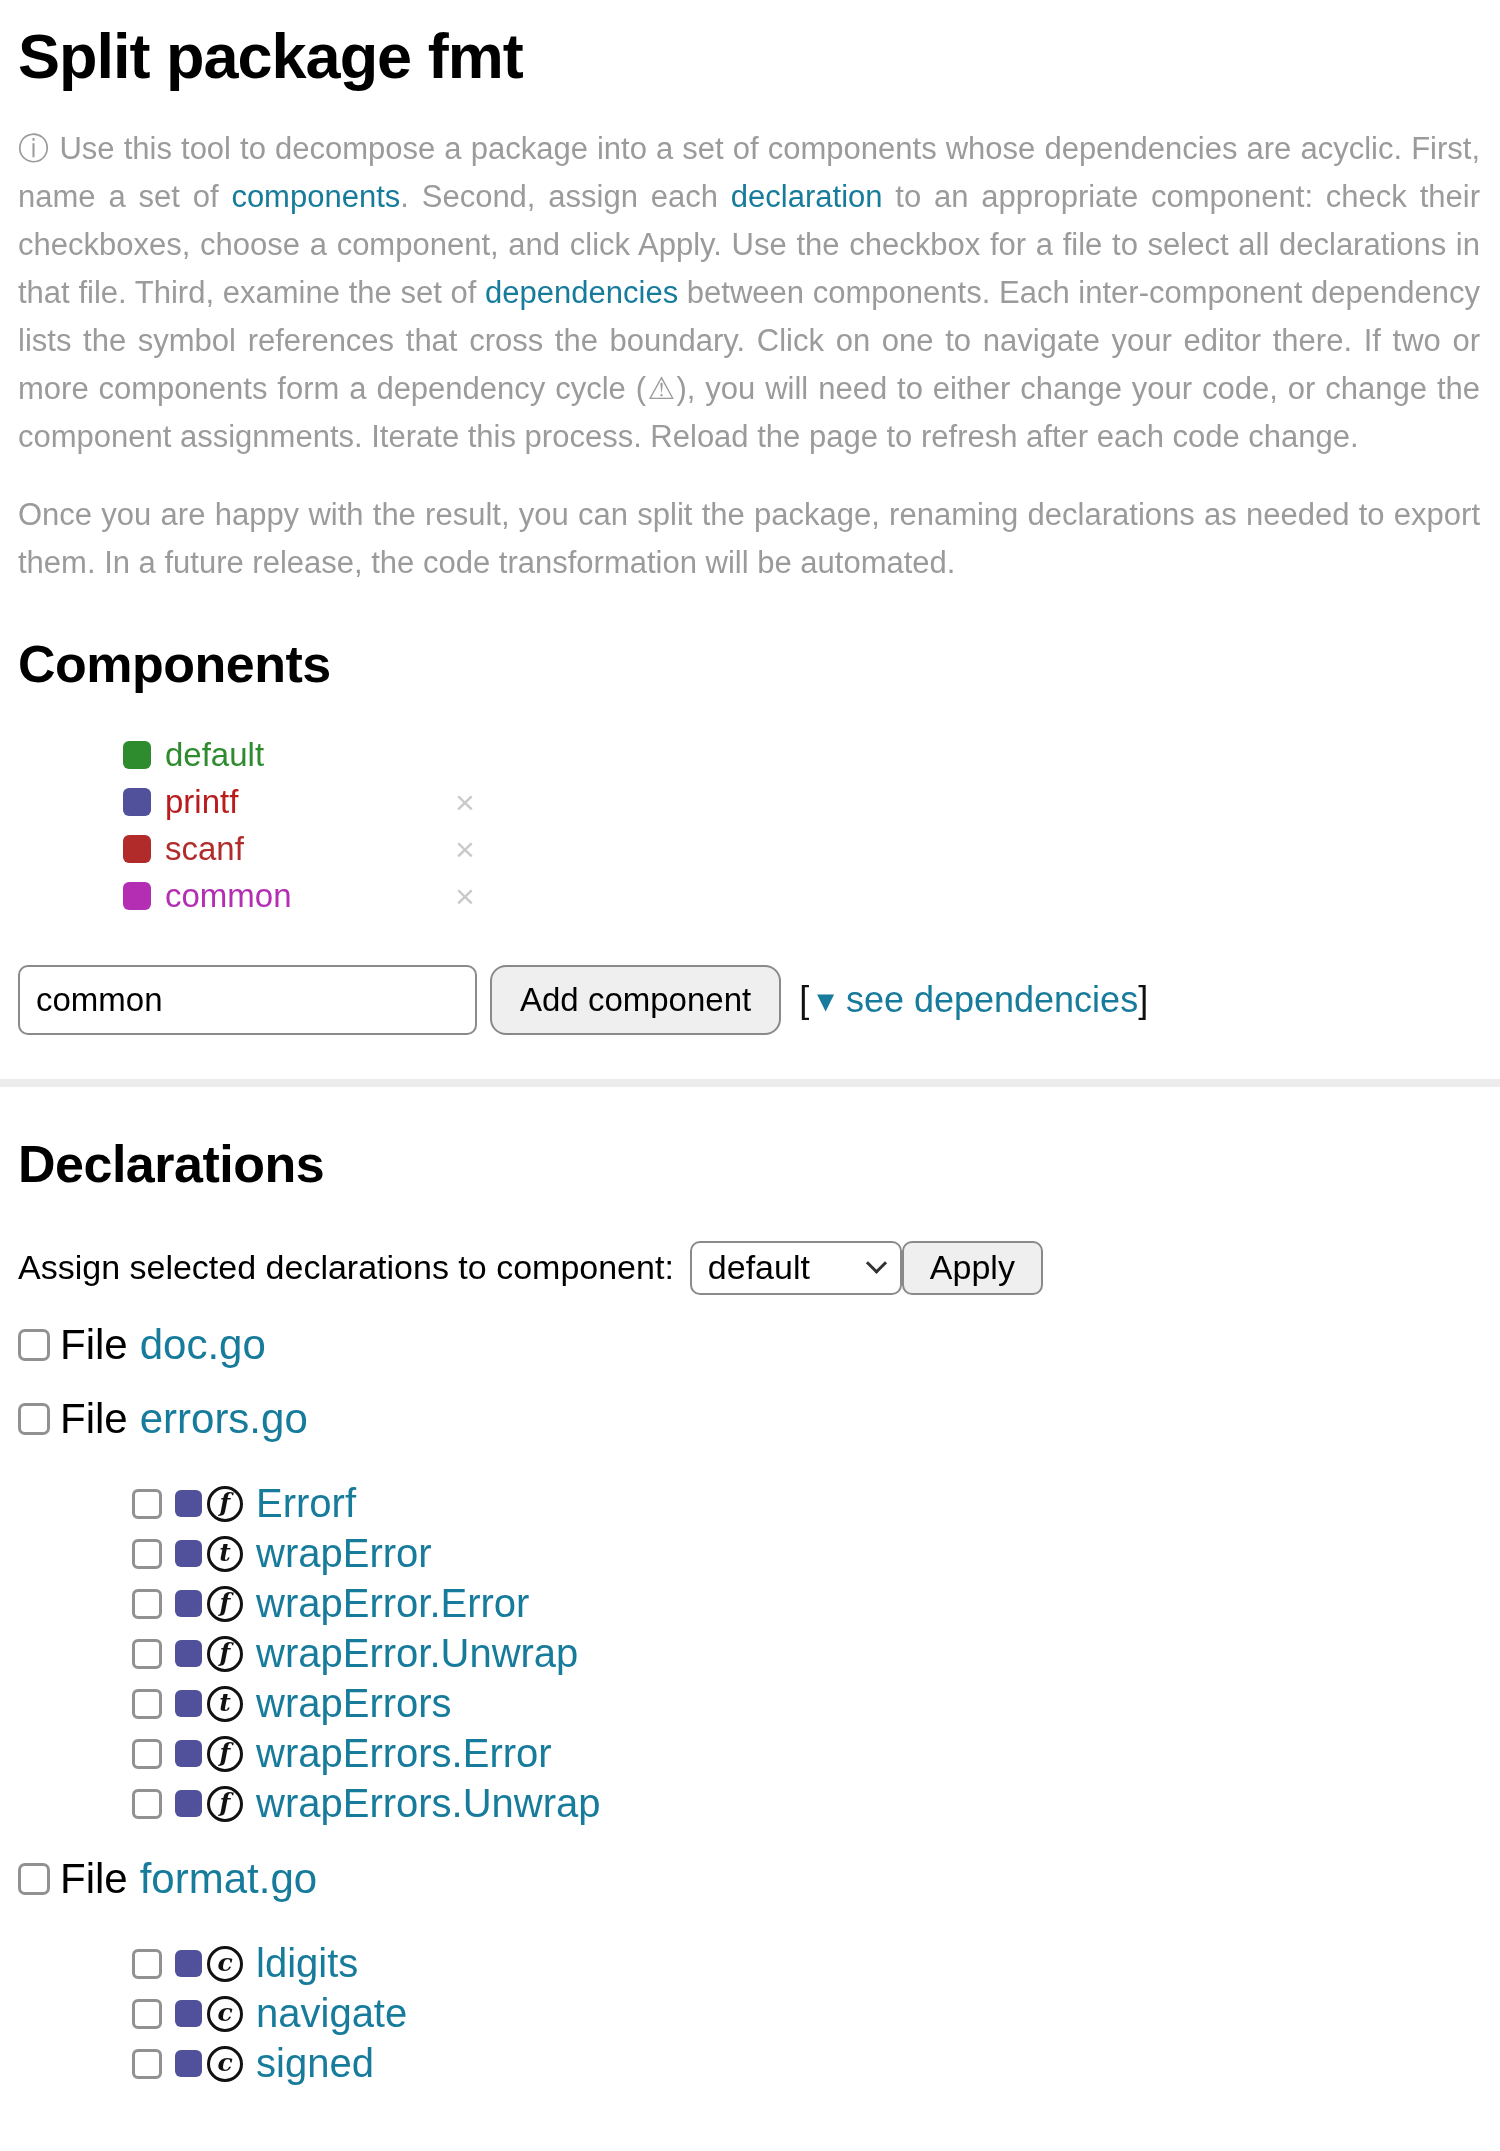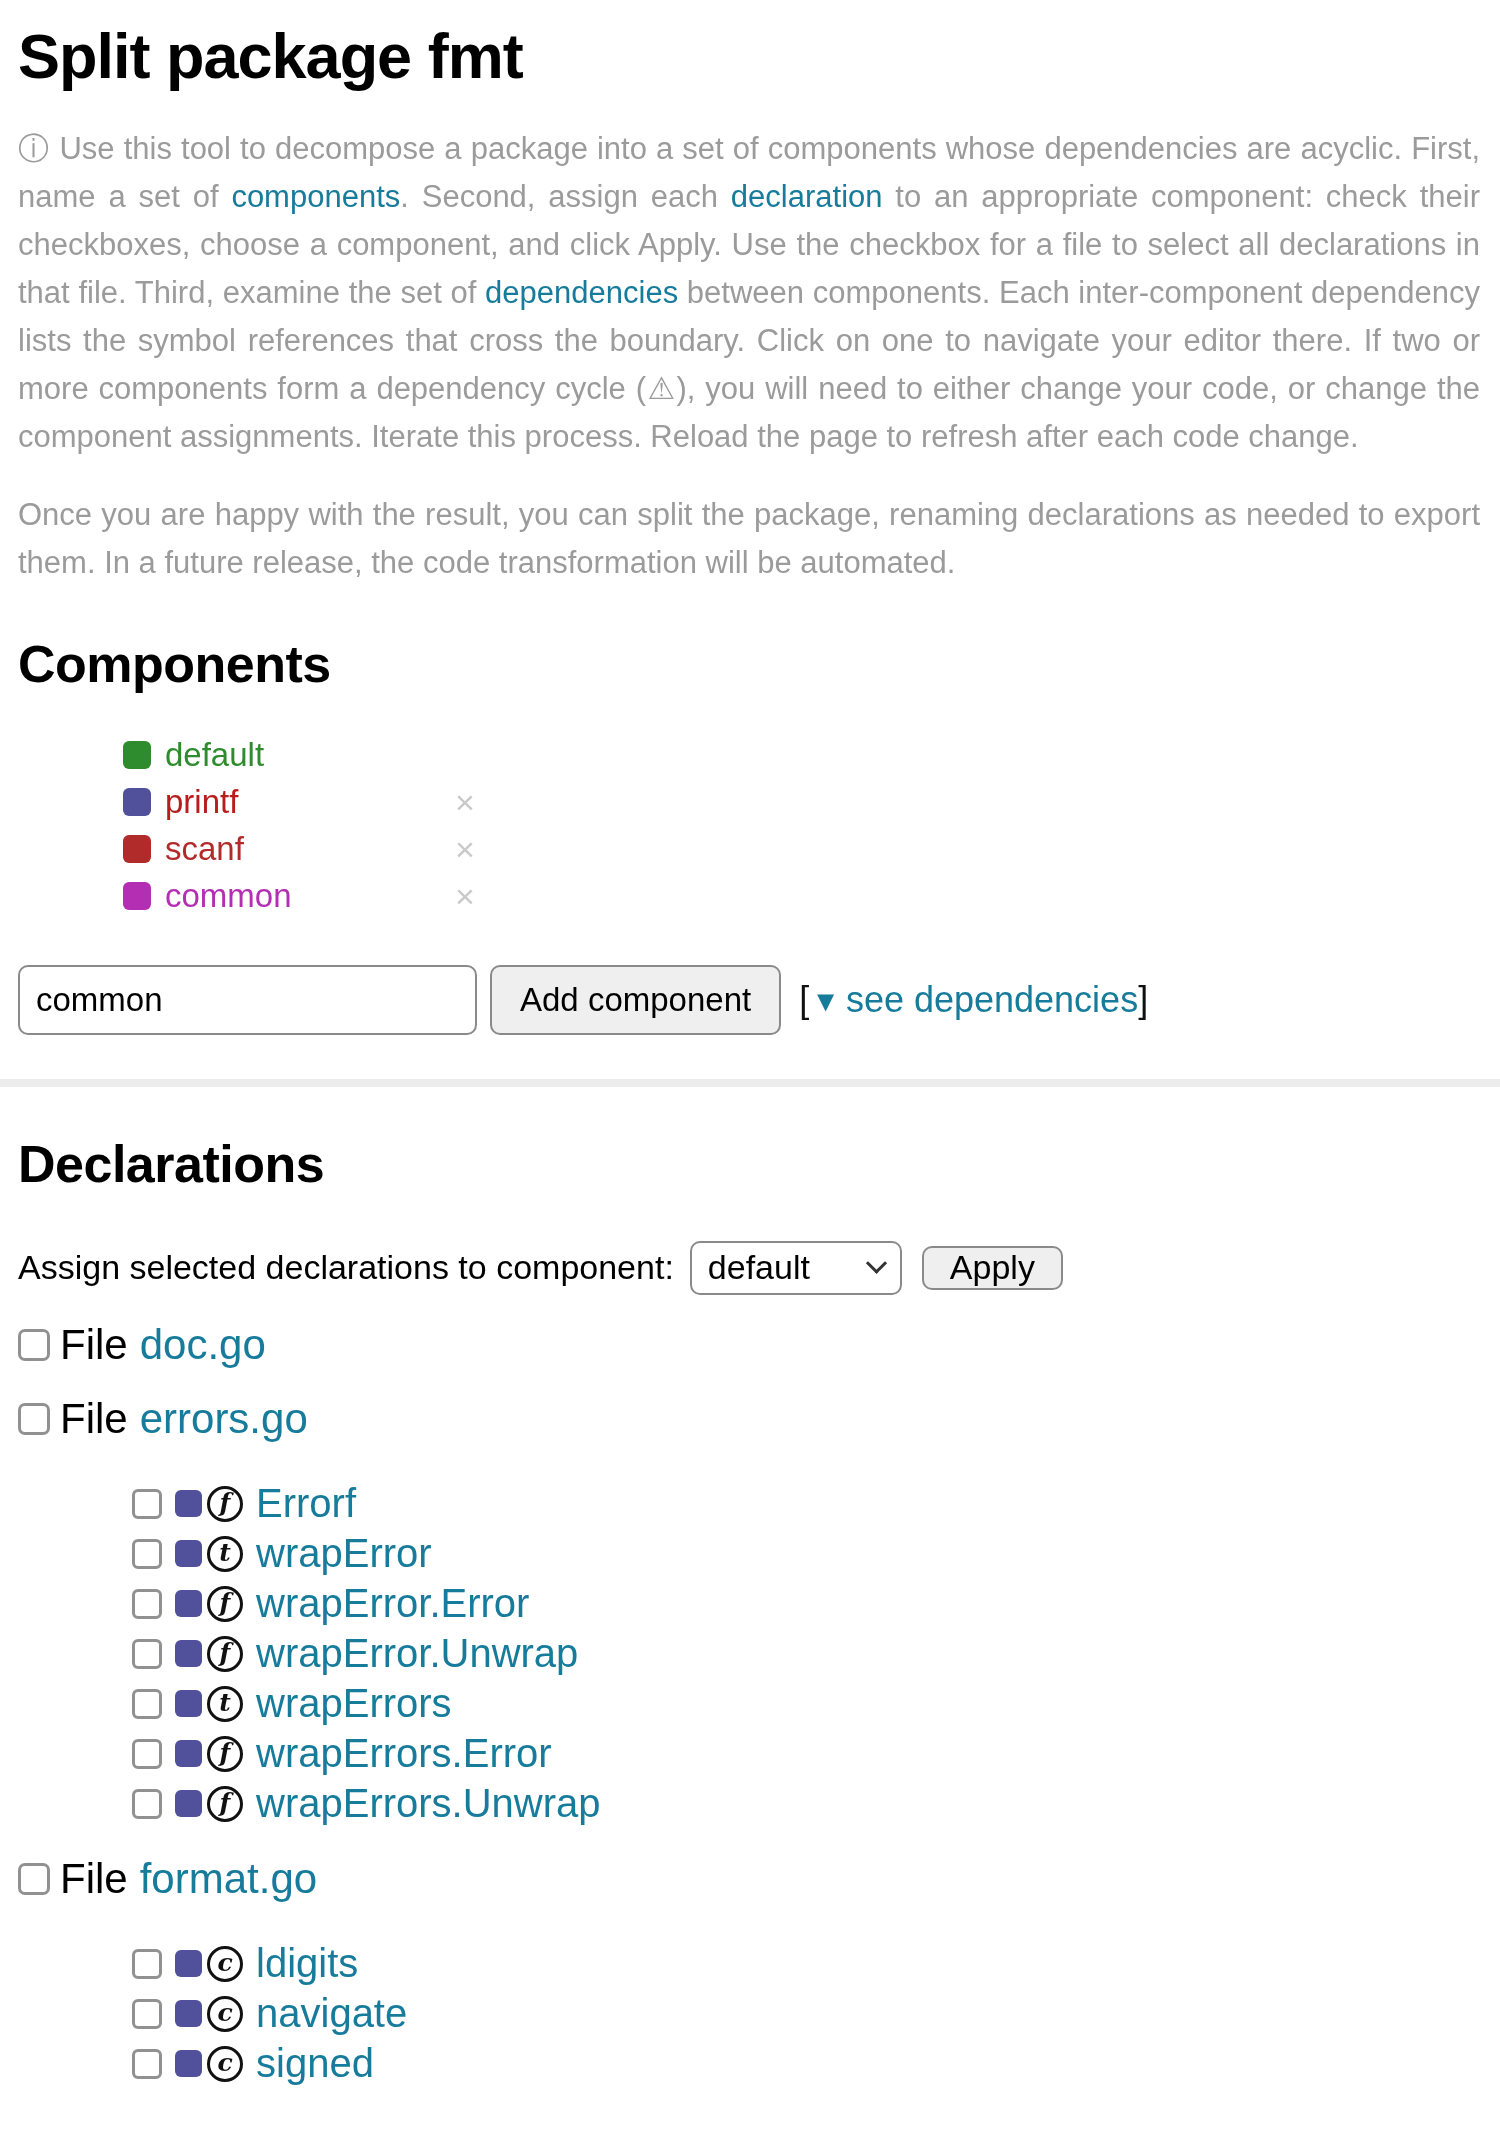--- a/index.html
+++ b/index.html
@@ -50,40 +50,40 @@
   .add-row{display:flex;align-items:stretch;margin-top:46px;height:70px;}
   .name-input{
     width:459px;height:70px;flex:none;
     font-family:inherit;font-size:33px;color:#000;
     border:2px solid var(--border);border-radius:10px;
     padding:0 16px;outline:none;
   }
   .add-btn{
     margin-left:13px;height:70px;
     font-family:inherit;font-size:33px;color:#000;
-    background:var(--btnbg);border:2px solid var(--border);border-radius:10px;
+    background:var(--btnbg);border:2px solid var(--border);border-radius:16px;
     padding:0 28px;cursor:pointer;
   }
   .deps-link{display:flex;align-items:center;margin-left:18px;font-size:36px;}
   .deps-link .bracket{color:#111;}
   .deps-link .arrow{color:var(--link);font-size:29px;margin:2px 6px 0 2px;}
   .deps-link .lbl{color:var(--link);}
   .divider{height:8px;background:#ececec;margin:44px -20px 0 -18px;}
   
   .assign-row{display:flex;align-items:center;margin-top:46px;font-size:34px;}
   .select-box{
     margin-left:16px;width:212px;height:54px;flex:none;
     border:2px solid var(--border);border-radius:10px;background:#fff;
     display:flex;align-items:center;padding:0 16px;cursor:pointer;
   }
   .select-box .value{font-size:34px;flex:1;}
   .chev{width:15px;height:15px;border-right:3px solid #333;border-bottom:3px solid #333;
         transform:rotate(45deg) translate(-3px,-3px);flex:none;}
   .apply-btn{
-    margin-left:20px;height:44px;
+    margin-left:0;height:54px;
     font-family:inherit;font-size:34px;color:#000;
     background:var(--btnbg);border:2px solid var(--border);border-radius:10px;
     padding:0 26px;cursor:pointer;
   }
   .file-row{display:flex;align-items:center;margin-top:26px;font-size:42px;}
   .file-row .file-label{margin:0 12px 0 10px;}
   .file-row .file-name{font-size:42px;}
   .checkbox{
     width:32px;height:32px;flex:none;
     border:3px solid #919191;border-radius:7px;background:#fff;cursor:pointer;

